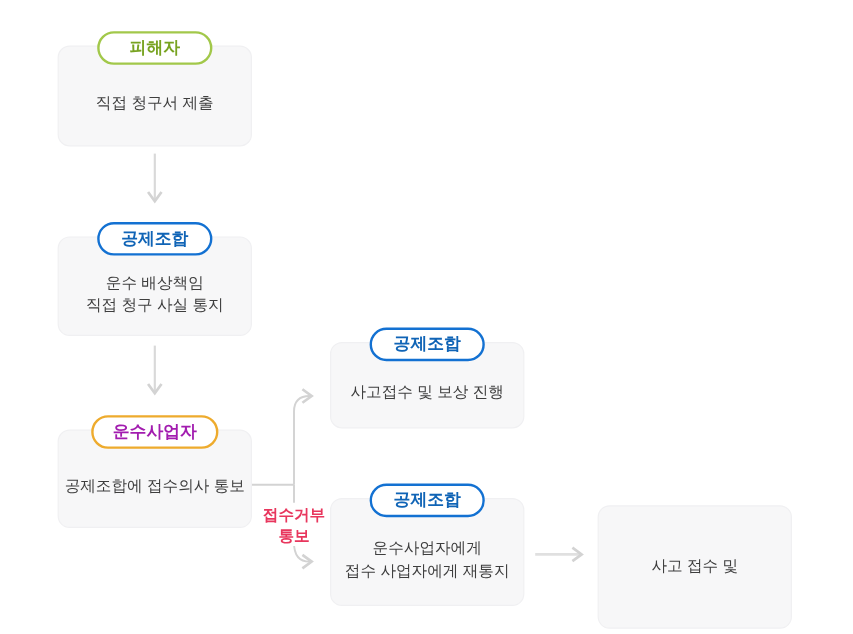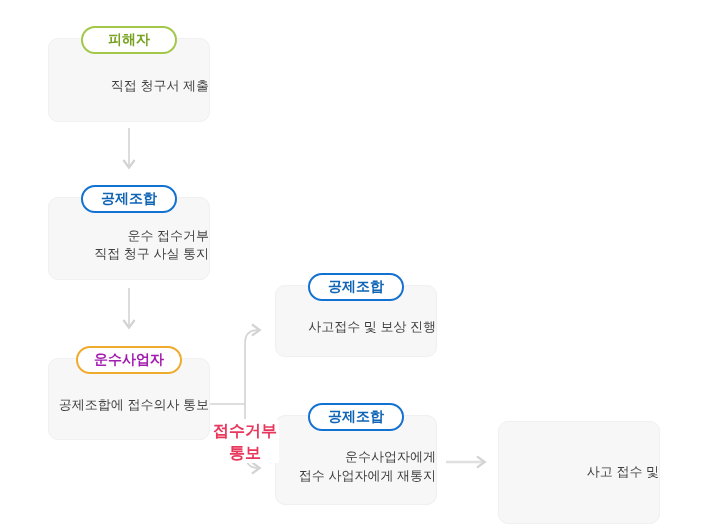--- a/index.html
+++ b/index.html
@@ -27,21 +27,21 @@
     background: #f7f7f8;
     border: 1px solid #f0f0f2;
     border-radius: 10px;
     box-sizing: border-box;
   }
   .node .body {
     position: absolute;
     left: 0; right: 0; top: 0; bottom: 0;
     display: flex;
     flex-direction: column;
-    align-items: flex-end;
+    align-items: center;
     justify-content: center;
     padding-top: 13px;
     font-size: 13px;
     line-height: 1.42;
     color: #3e3e3e;
     text-align: center;
   }
   .node.no-badge .body { padding-top: 0; }
   .badge {
     position: absolute;
@@ -63,21 +63,21 @@
     white-space: nowrap;
   }
   .badge.green  { border-color: #a2c84a; color: #78a321; }
   .badge.blue   { border-color: #1371d2; color: #1064b6; }
   .badge.orange { border-color: #eeab2d; color: #a21caf; }
   .edge-label {
     position: absolute;
     left: 245px;
     top: 420px;
     transform: translateX(-50%);
-    font-size: 16px;
+    font-size: 13px;
     font-weight: bold;
     line-height: 1.35;
     color: #e8365d;
     text-align: center;
     background: #ffffff;
     padding: 0 2px;
   }
 </style>
 </head>
 <body>
@@ -102,21 +102,21 @@
   <div class="node" style="left:48px; top:38px; height:84px;text-decoration:underline;">
     <div class="badge green">피해자</div>
     <div class="body">
       <span>직접 청구서 제출</span>
     </div>
   </div>
 
   <div class="node" style="left:48px; top:197px; height:83px;">
     <div class="badge blue">공제조합</div>
     <div class="body">
-      <span>운수 접수거부</span>
+      <span>운수 배상책임</span>
       <span>직접 청구 사실 통지</span>
     </div>
   </div>
 
   <div class="node" style="left:48px; top:358px; height:82px;">
     <div class="badge orange">운수사업자</div>
     <div class="body">
       <span>공제조합에 접수의사 통보</span>
     </div>
   </div>

